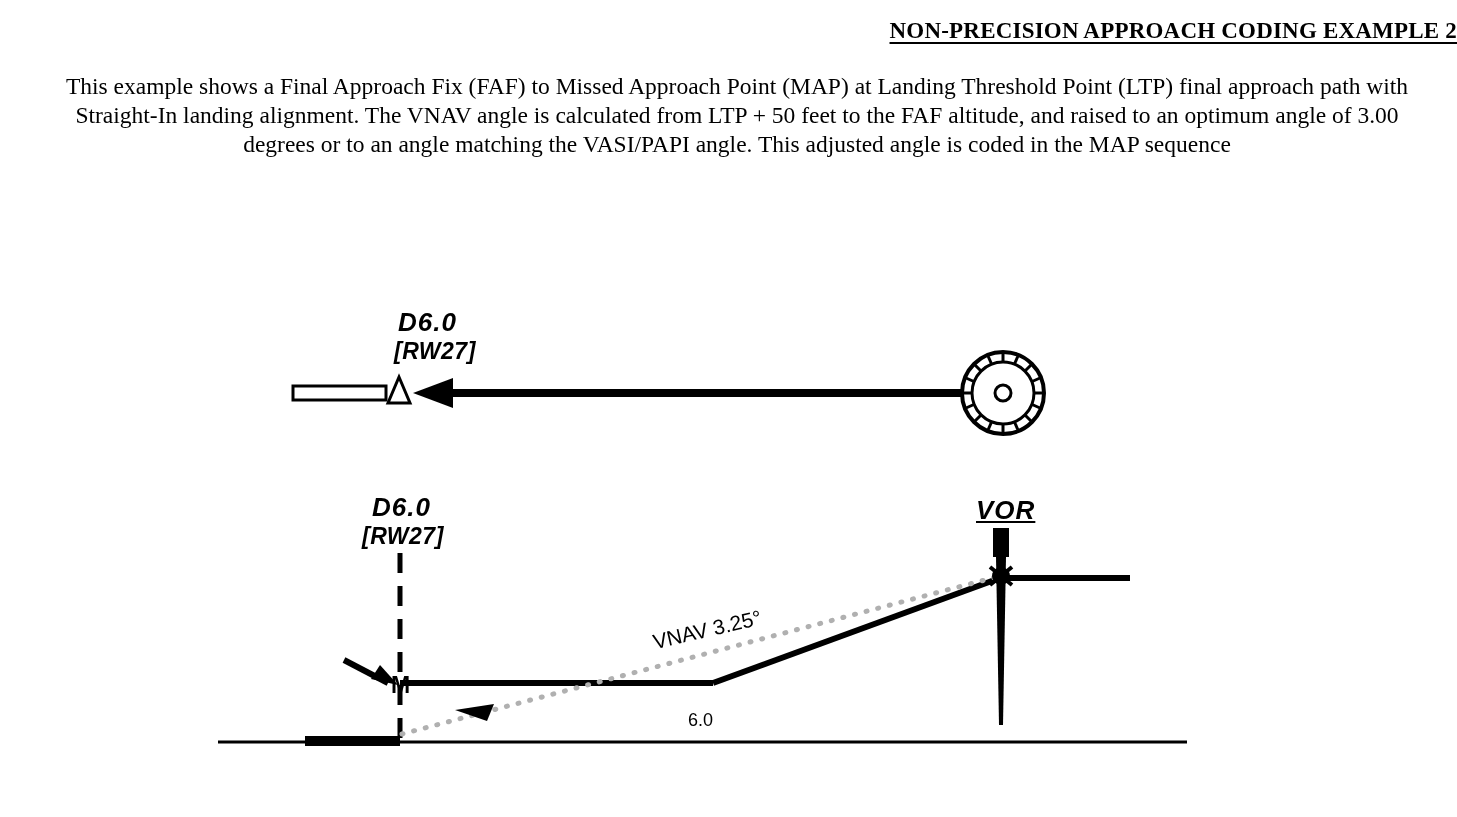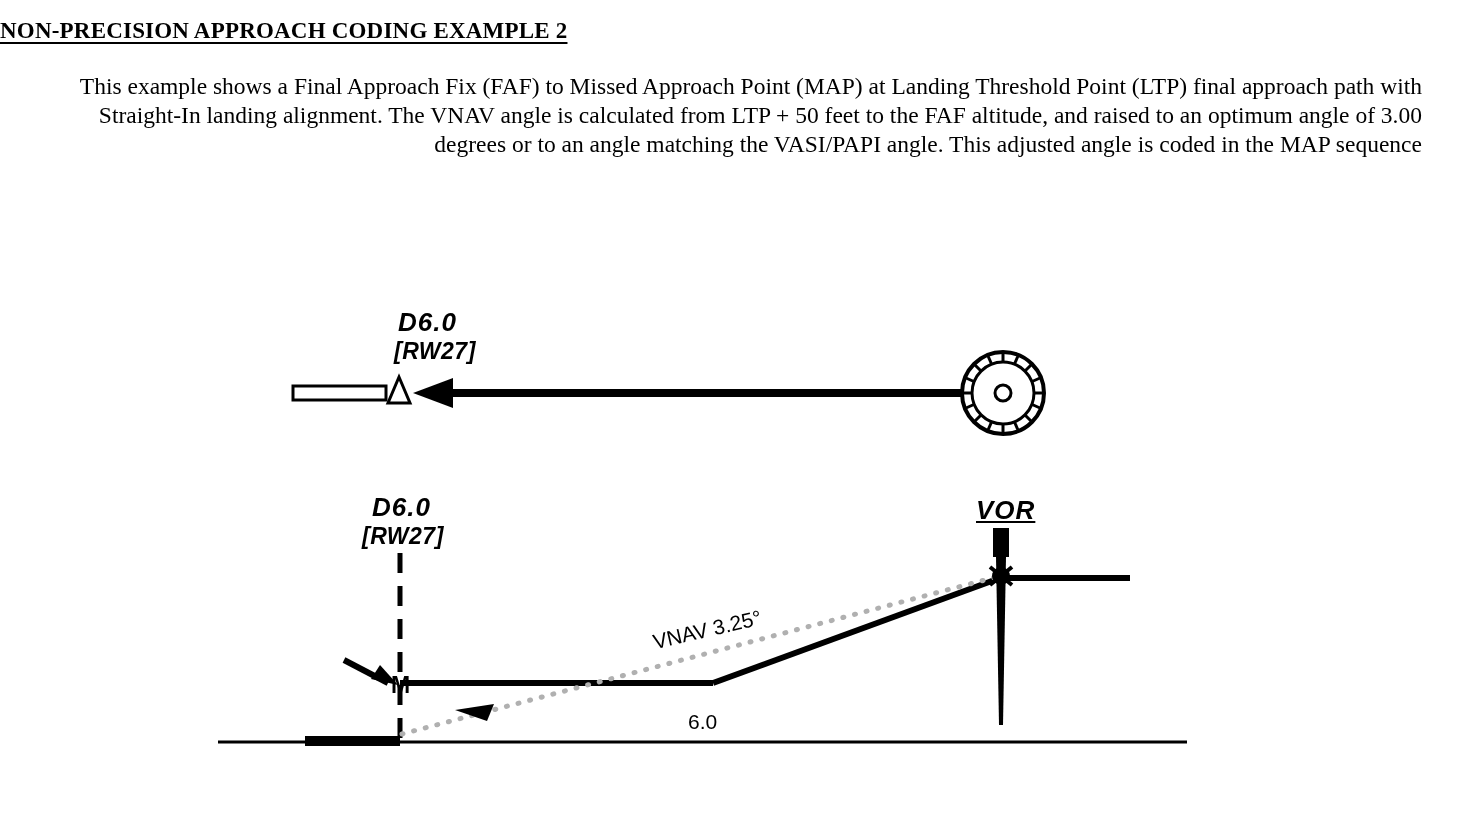--- a/index.html
+++ b/index.html
@@ -18,37 +18,37 @@
   .page {
     position: relative;
     width: 1457px;
     height: 817px;
   }
   .title {
     position: absolute;
     top: 18px;
     left: 0;
     width: 1457px;
-    text-align: left;
+    text-align: right;
     font-family: "Liberation Serif", serif;
     font-weight: bold;
     font-size: 23px;
     letter-spacing: 0.2px;
     text-decoration: underline;
     text-underline-offset: 4px;
   }
   .intro {
     position: absolute;
     top: 72px;
     left: 52px;
     width: 1370px;
     font-family: "Liberation Serif", serif;
     font-size: 23.5px;
     line-height: 29px;
-    text-align: right;
+    text-align: center;
   }
   .diagram {
     position: absolute;
     top: 255px;
     left: 0;
     width: 1457px;
     height: 560px;
   }
   .lbl {
     position: absolute;
@@ -173,18 +173,18 @@
       </g>
     </svg>
 
     <div class="lbl lbl-main" style="left:372px; top:237px;">D6.0</div>
     <div class="lbl lbl-sub" style="left:362px; top:268px;">[RW27]</div>
 
     <div class="lbl lbl-main" style="left:976px; top:240px;text-decoration:underline;">VOR</div>
 
     <div class="lbl-vnav" style="left:656px; top:375px;">VNAV 3.25°</div>
 
-    <div class="lbl-plain" style="left:688px; top:455px; font-size:21px;">6.0</div>
+    <div class="lbl-plain" style="left:688px; top:455px; font-size:18px;">6.0</div>
 
     <div class="lbl-m" style="left:391px; top:417px;">M</div>
 
   </div>
 </div>
 
 </body></html>

